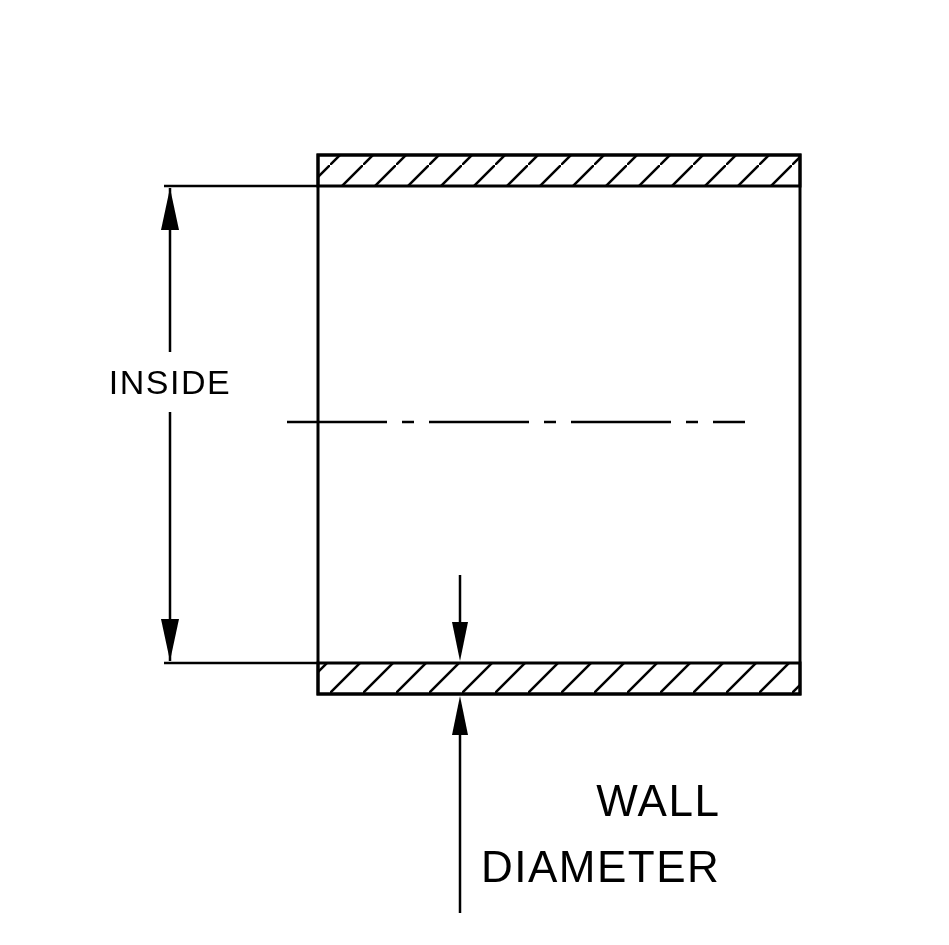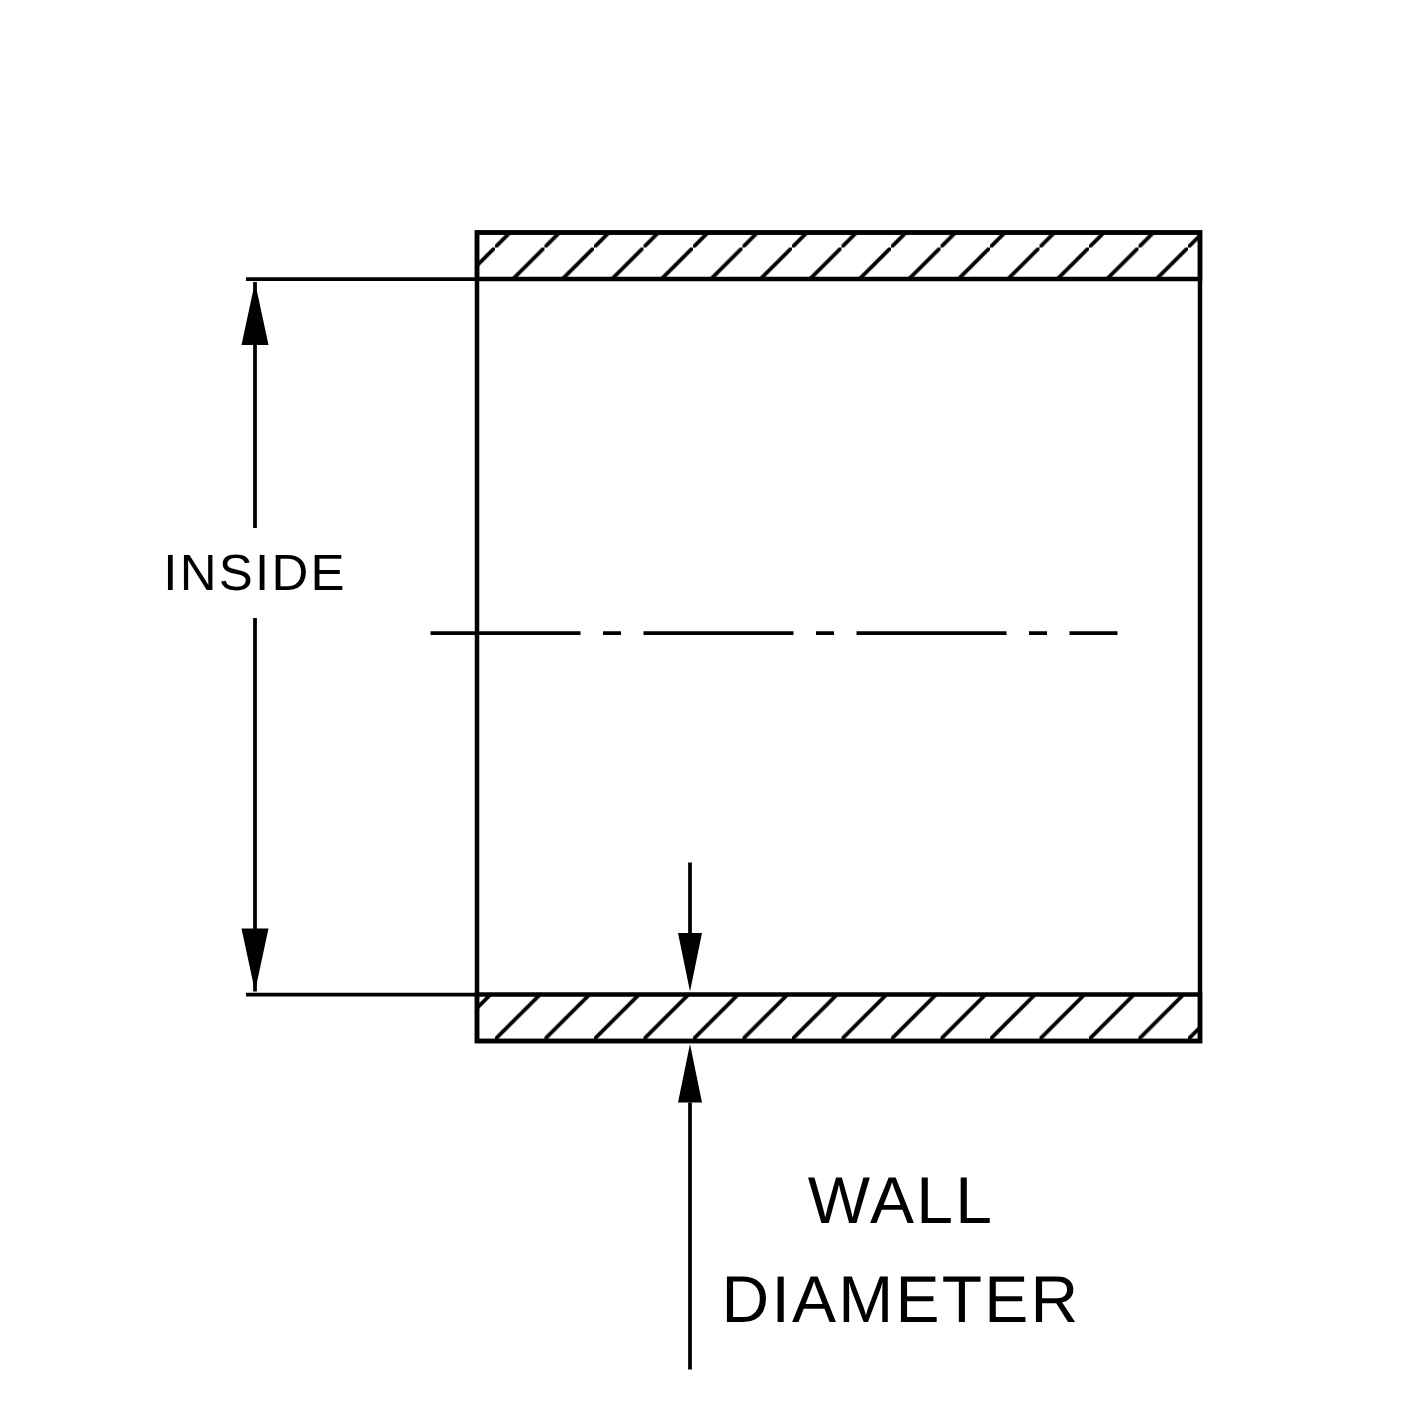--- a/index.html
+++ b/index.html
@@ -35,21 +35,21 @@
     transform: translateX(-50%);
     text-align: center;
     font-size: 34px;
     line-height: 56px;
     letter-spacing: 1.5px;
     padding: 2px 8px;
   }
   .wt-label {
     left: 481px;
     top: 768px;
-    text-align: center;
+    text-align: right;
     font-size: 44px;
     line-height: 66px;
     letter-spacing: 1.5px;
     background: transparent;
   }
 </style>
 </head>
 <body>
 
 <div class="canvas">

